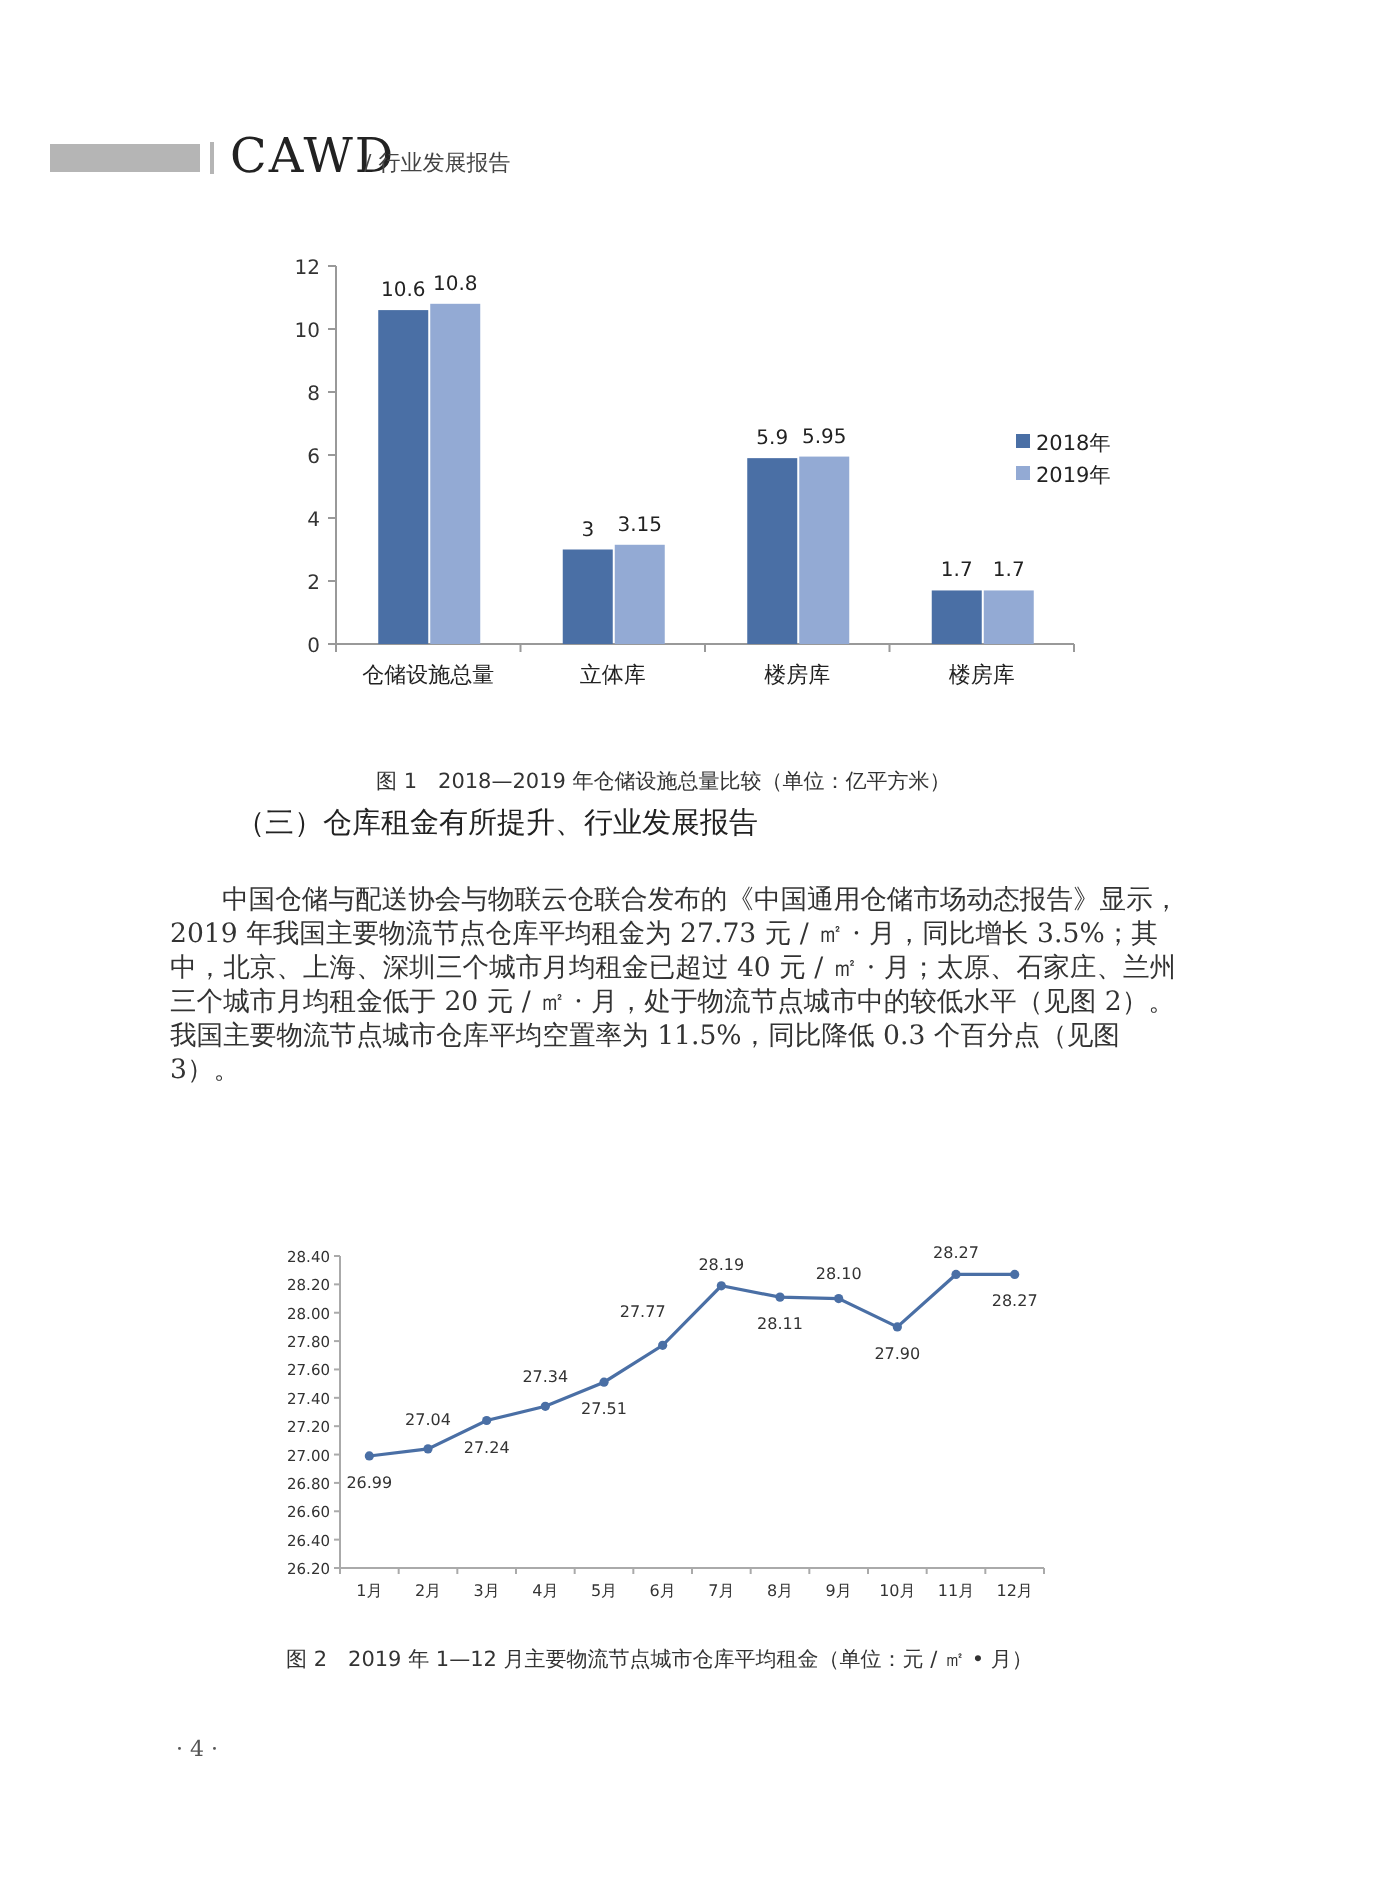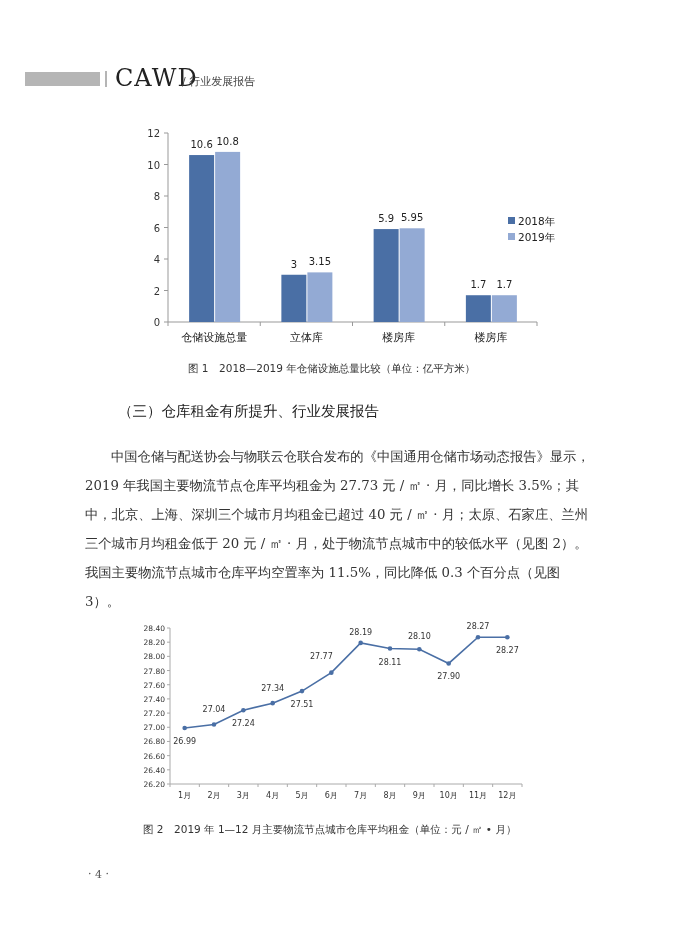--- a/index.html
+++ b/index.html
@@ -4,21 +4,21 @@
 <style>
   html,body{margin:0;padding:0;background:#fff;}
   body{width:700px;height:942px;position:relative;overflow:hidden;font-family:"DejaVu Sans",sans-serif;color:#222;}
   .hdr-bar{position:absolute;left:25px;top:72px;width:75px;height:14px;background:#b5b5b5;}
   .hdr-sep{position:absolute;left:105px;top:71px;width:2px;height:16px;background:#b5b5b5;}
   .hdr-brand{position:absolute;left:115px;top:64px;font-family:"DejaVu Serif",serif;font-size:24px;color:#222;letter-spacing:1px;text-align:center;}
   .hdr-sub{position:absolute;left:182px;top:74px;font-family:"DejaVu Serif",serif;font-size:11px;color:#444;}
   .chart{position:absolute;}
   .caption{position:absolute;font-size:10.5px;color:#333;white-space:nowrap;}
   .section{position:absolute;left:118px;top:402px;font-size:14.5px;color:#222;white-space:nowrap;}
-  .para{position:absolute;left:85px;top:442px;width:510px;font-family:"DejaVu Serif",serif;font-size:13.3px;line-height:29px;color:#333;}
+  .para{position:absolute;left:85px;top:442px;width:510px;font-family:"DejaVu Serif",serif;font-size:13.3px;line-height:17px;color:#333;}
   .para .indent{display:inline-block;width:26px;}
   .pagenum{position:absolute;left:88px;top:868px;font-family:"DejaVu Serif",serif;font-size:11px;color:#555;}
   svg text{font-family:"DejaVu Sans",sans-serif;}
 </style>
 </head>
 <body>
 
 <div class="hdr-bar"></div>
 <div class="hdr-sep"></div>
 <div class="hdr-brand">CAWD</div>
@@ -65,21 +65,21 @@
     <text x="478.375" y="288.225" font-size="10" text-anchor="middle" fill="#222">1.7</text>
     <rect x="491.875" y="295.225" width="25" height="26.774999999999977" fill="#93aad4"></rect>
     <text x="504.375" y="288.225" font-size="10" text-anchor="middle" fill="#222">1.7</text>
     <text x="490.875" y="341" font-size="11" text-anchor="middle" fill="#222">楼房库</text>
     <rect x="508" y="217" width="7" height="7" fill="#4a6fa5"></rect>
     <text x="518" y="225" font-size="10.5" fill="#222">2018年</text>
     <rect x="508" y="233" width="7" height="7" fill="#93aad4"></rect>
     <text x="518" y="241" font-size="10.5" fill="#222">2019年</text>
   </svg>
 
-<div class="caption" style="left:188px;top:362px;">图 1　2018—2019 年仓储设施总量比较（单位：亿平方米）</div>
+<div class="caption" style="left:188px;top:384px;">图 1　2018—2019 年仓储设施总量比较（单位：亿平方米）</div>
 
 <div class="section">（三）仓库租金有所提升、行业发展报告</div>
 
 <div class="para"><span class="indent"></span><span>中国仓储与配送协会与物联云仓联合发布的《中国通用仓储市场动态报告》显示，2019 年我国主要物流节点仓库平均租金为 27.73 元 / ㎡ · 月，同比增长 3.5%；其中，北京、上海、深圳三个城市月均租金已超过 40 元 / ㎡ · 月；太原、石家庄、兰州三个城市月均租金低于 20 元 / ㎡ · 月，处于物流节点城市中的较低水平（见图 2）。我国主要物流节点城市仓库平均空置率为 11.5%，同比降低 0.3 个百分点（见图 3）。</span></div>
 
 <svg class="chart" id="line-chart" style="left:0;top:600px;" width="700" height="210">
     <line x1="170" y1="28" x2="170" y2="184" stroke="#aaa" stroke-width="1"></line>
     <line x1="170" y1="184" x2="522" y2="184" stroke="#aaa" stroke-width="1"></line>
     <line x1="167" y1="184" x2="170" y2="184" stroke="#aaa"></line>
     <text x="165" y="187" font-size="7.5" text-anchor="end" fill="#333">26.20</text>

